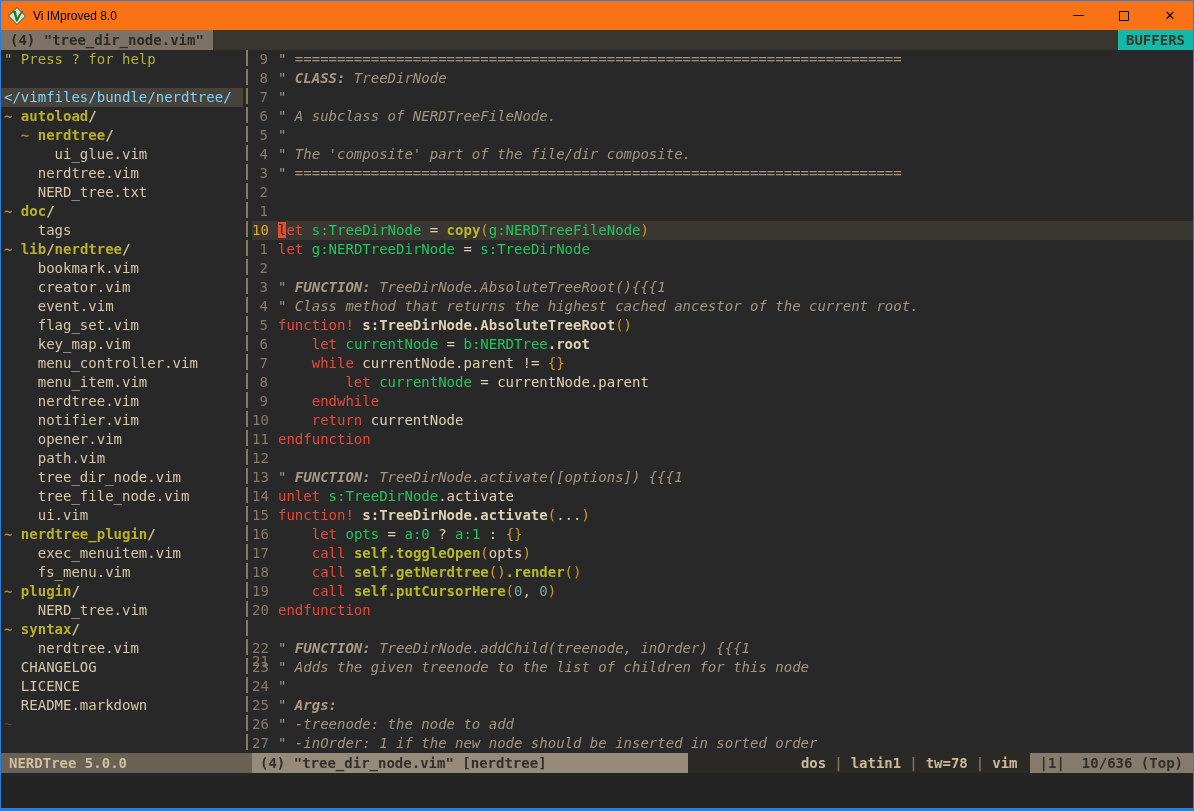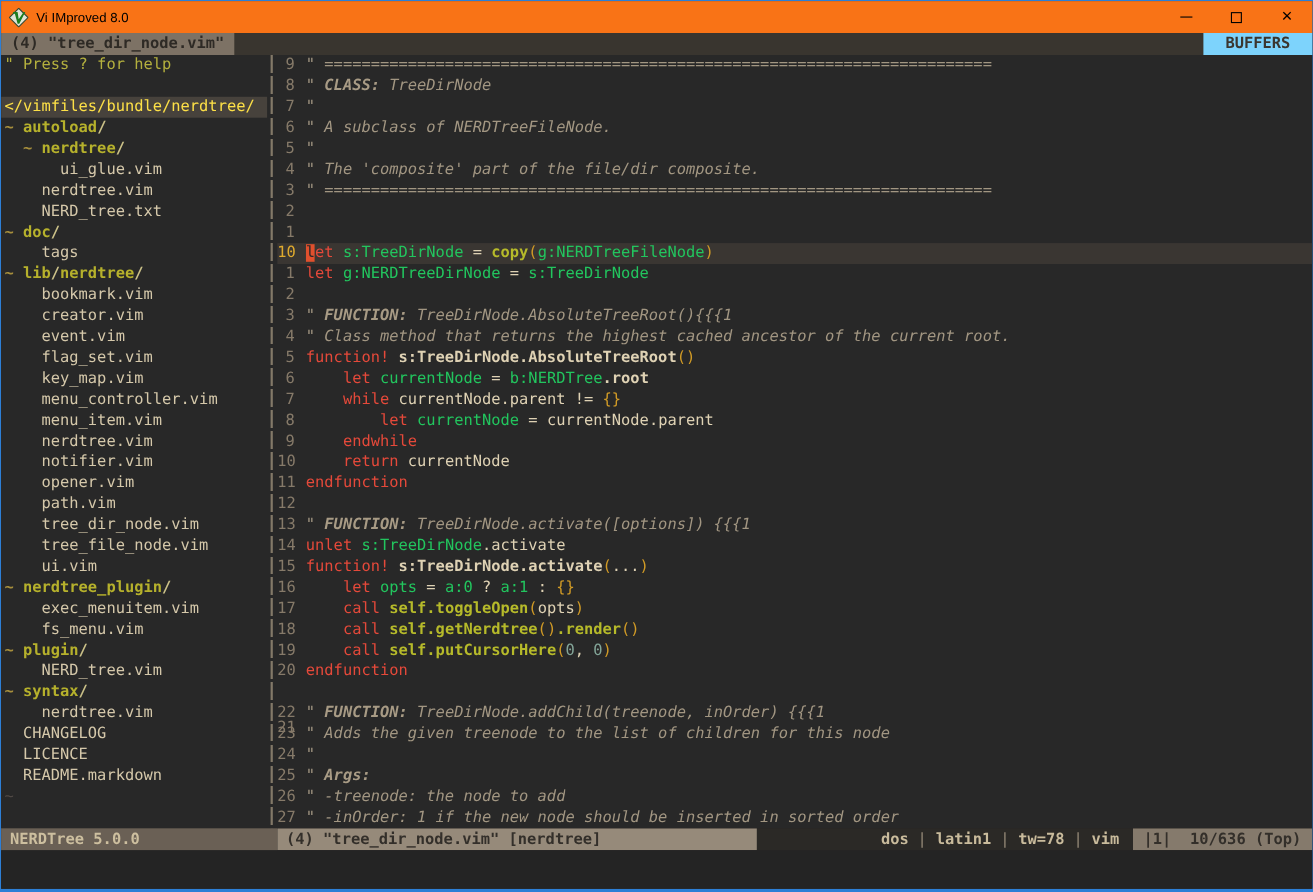--- a/index.html
+++ b/index.html
@@ -15,29 +15,29 @@
   .title-icon { margin-left:7px; display:flex; align-items:center; }
   .title-text { margin-left:7px; font-family:"Liberation Sans", sans-serif; font-size:12px; color:#000; }
   .caption-buttons { margin-left:auto; display:flex; height:100%; }
   .cap-btn { width:46px; height:100%; display:flex; align-items:center; justify-content:center; cursor:default; color:#000; }
   .glyph-min { width:11px; height:1px; background:#000; }
   .glyph-max { width:10px; height:10px; border:1px solid #000; }
   .glyph-close { font-size:13px; font-family:"DejaVu Sans", sans-serif; line-height:1; }
   
   .tabline { height:20px; background:#39352f; display:flex; flex:none; font-size:14px; font-weight:bold; line-height:20px; white-space:pre; }
   .tab-active { background:#7d7265; color:#2e2a25; padding:0 9px; }
-  .buffers { margin-left:auto; background:#7dd3fc; color:#3b362f; padding:0 20px; }
+  .buffers { margin-left:auto; background:#14b8a6; color:#3b362f; padding:0 8px; }
   
   .main { flex:1; display:flex; overflow:hidden; background:#282828; font-size:14px; }
   .sidebar { width:242px; padding-left:3px; overflow:hidden; flex:none; }
   .trow { height:19px; line-height:19px; white-space:pre; overflow:hidden; }
   .trow-root { background:#47423c; margin-left:-3px; padding-left:3px; }
   .t-help { color:#b4b03e; }
   .t-up { color:#c9ae4e; font-weight:bold; }
-  .t-root { color:#fde047; }
+  .t-root { color:#7dd3fc; }
   .t-marker { color:#a68e3c; font-weight:bold; }
   .t-dir { color:#b6b12c; font-weight:bold;margin-top:8px; }
   .t-slash { color:#ccc289; font-weight:bold; }
   .t-file { color:#d5c8aa; }
   .t-filler { color:#504945; }
   .vsep { width:9px; flex:none; position:relative; }
   .vsep::before { content:""; position:absolute; left:3px; top:0; bottom:0; width:2px;
     background:repeating-linear-gradient(180deg,#837968 0px,#837968 16px,transparent 16px,transparent 19px); }
   .editor { flex:1; overflow:hidden; }
   .erow { height:19px; line-height:19px; display:flex; }

